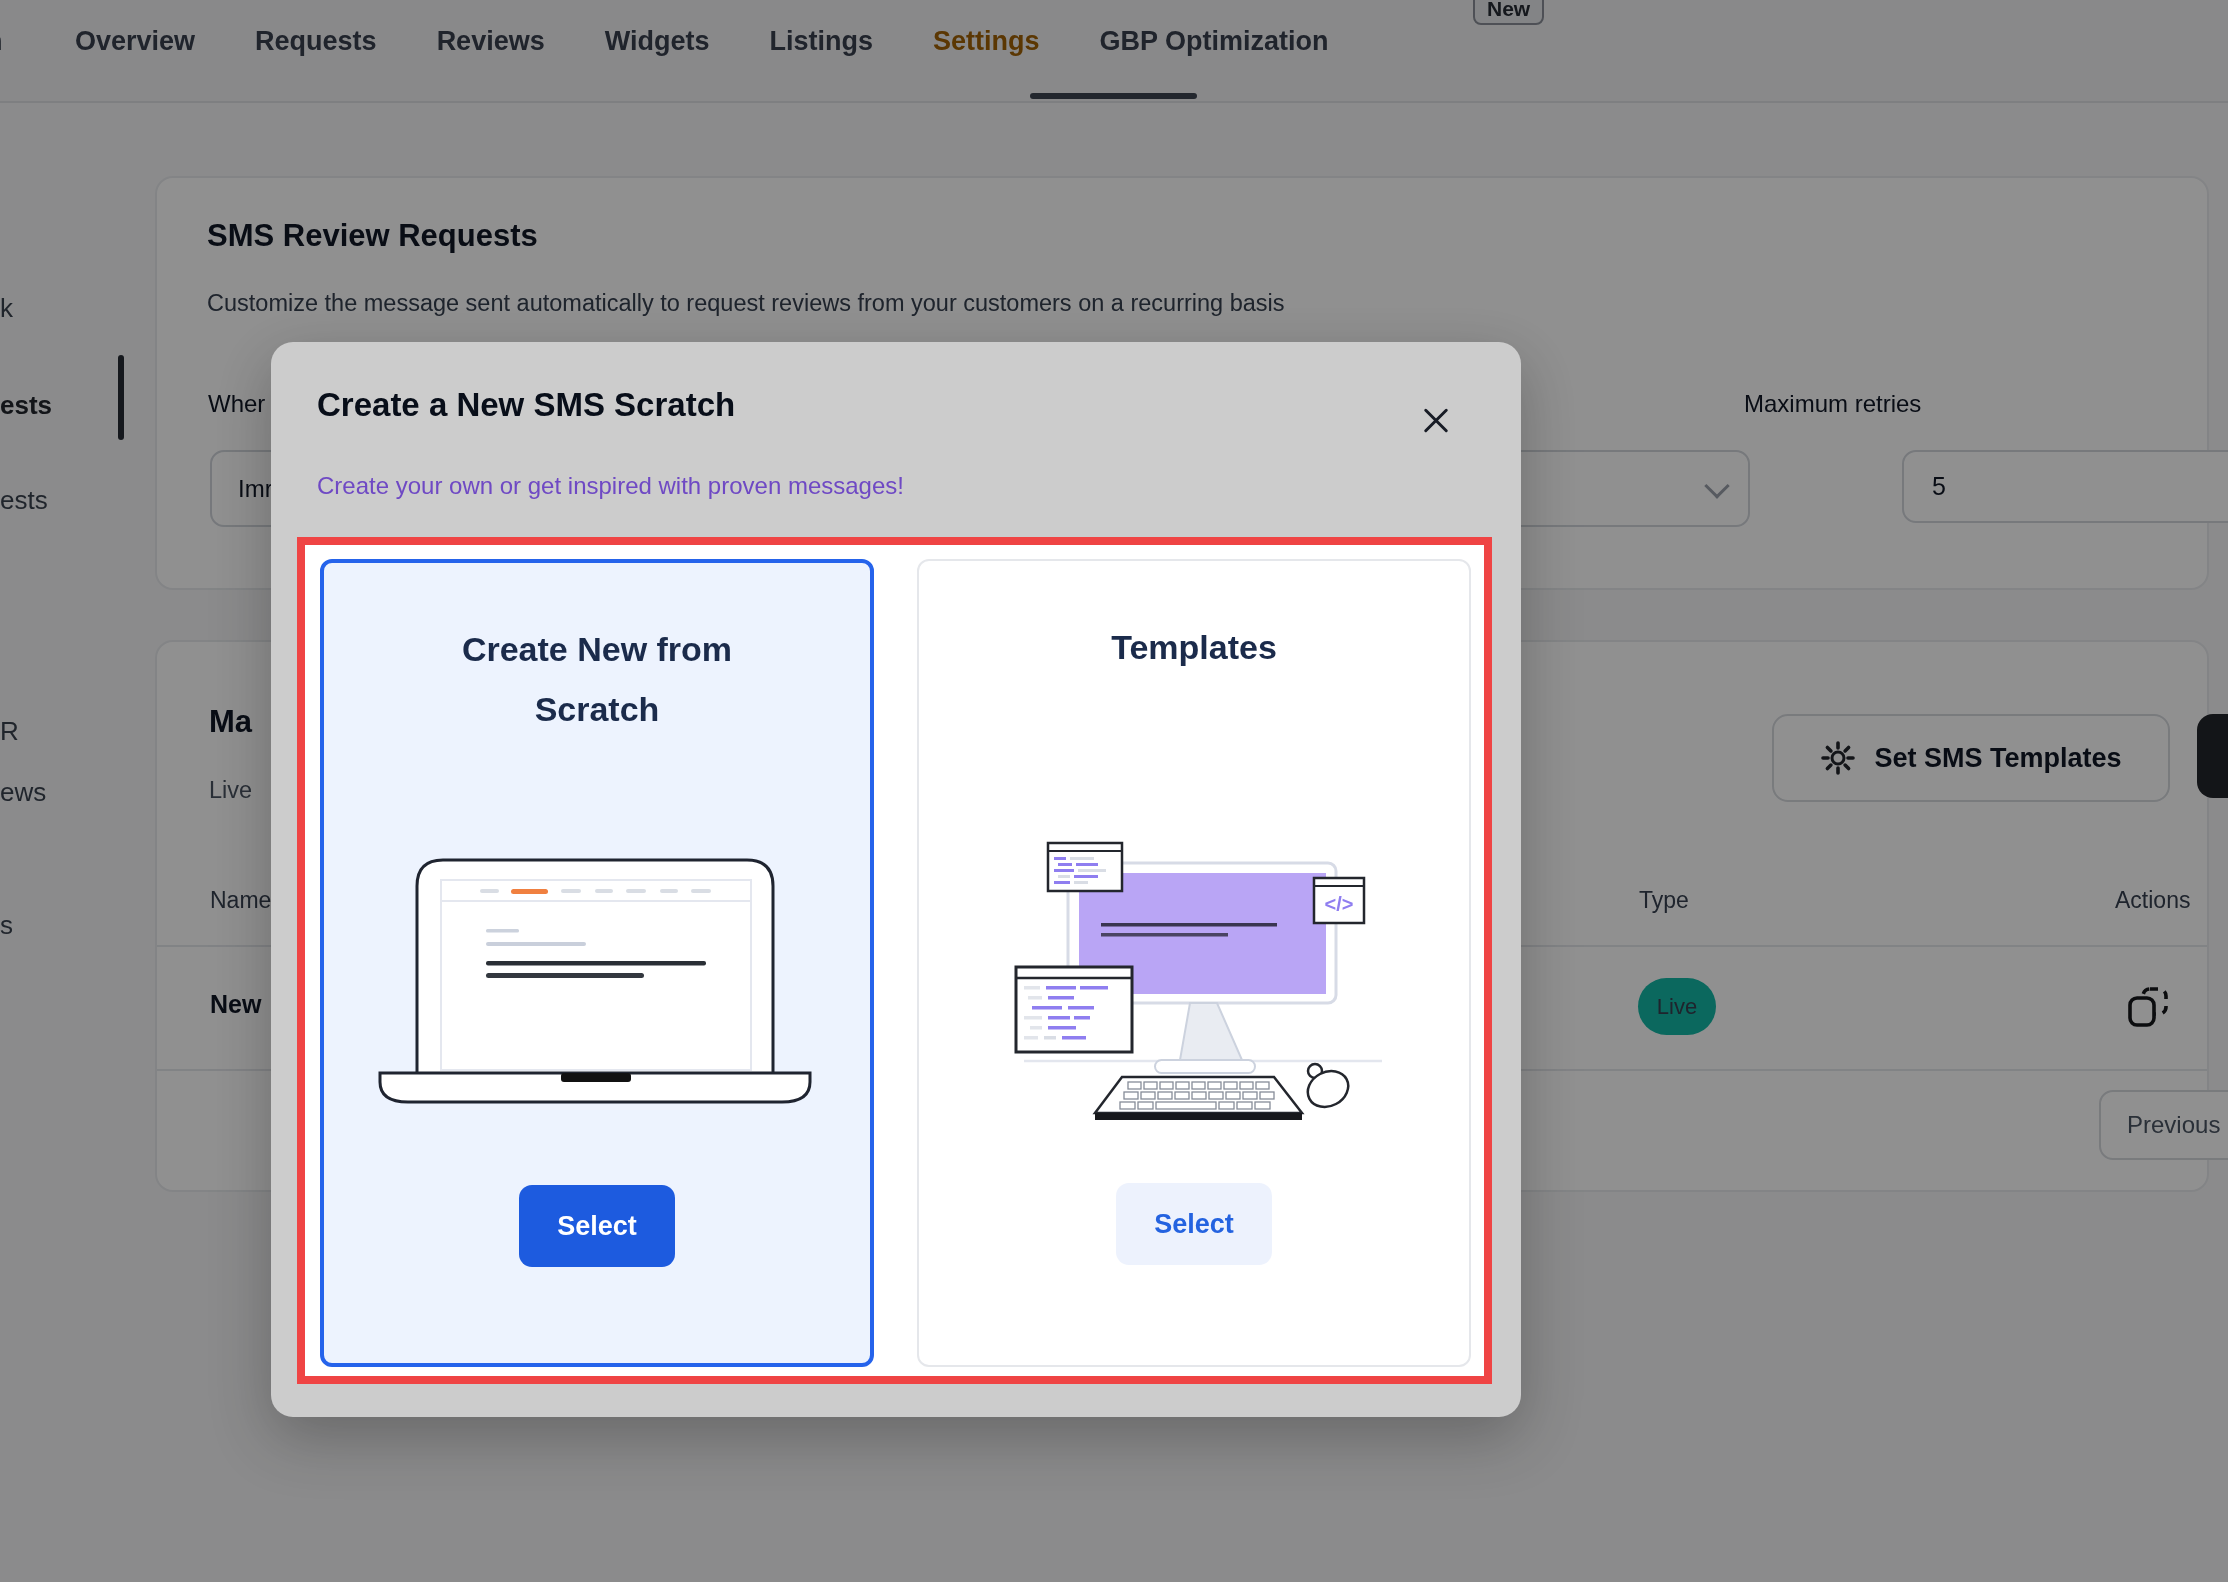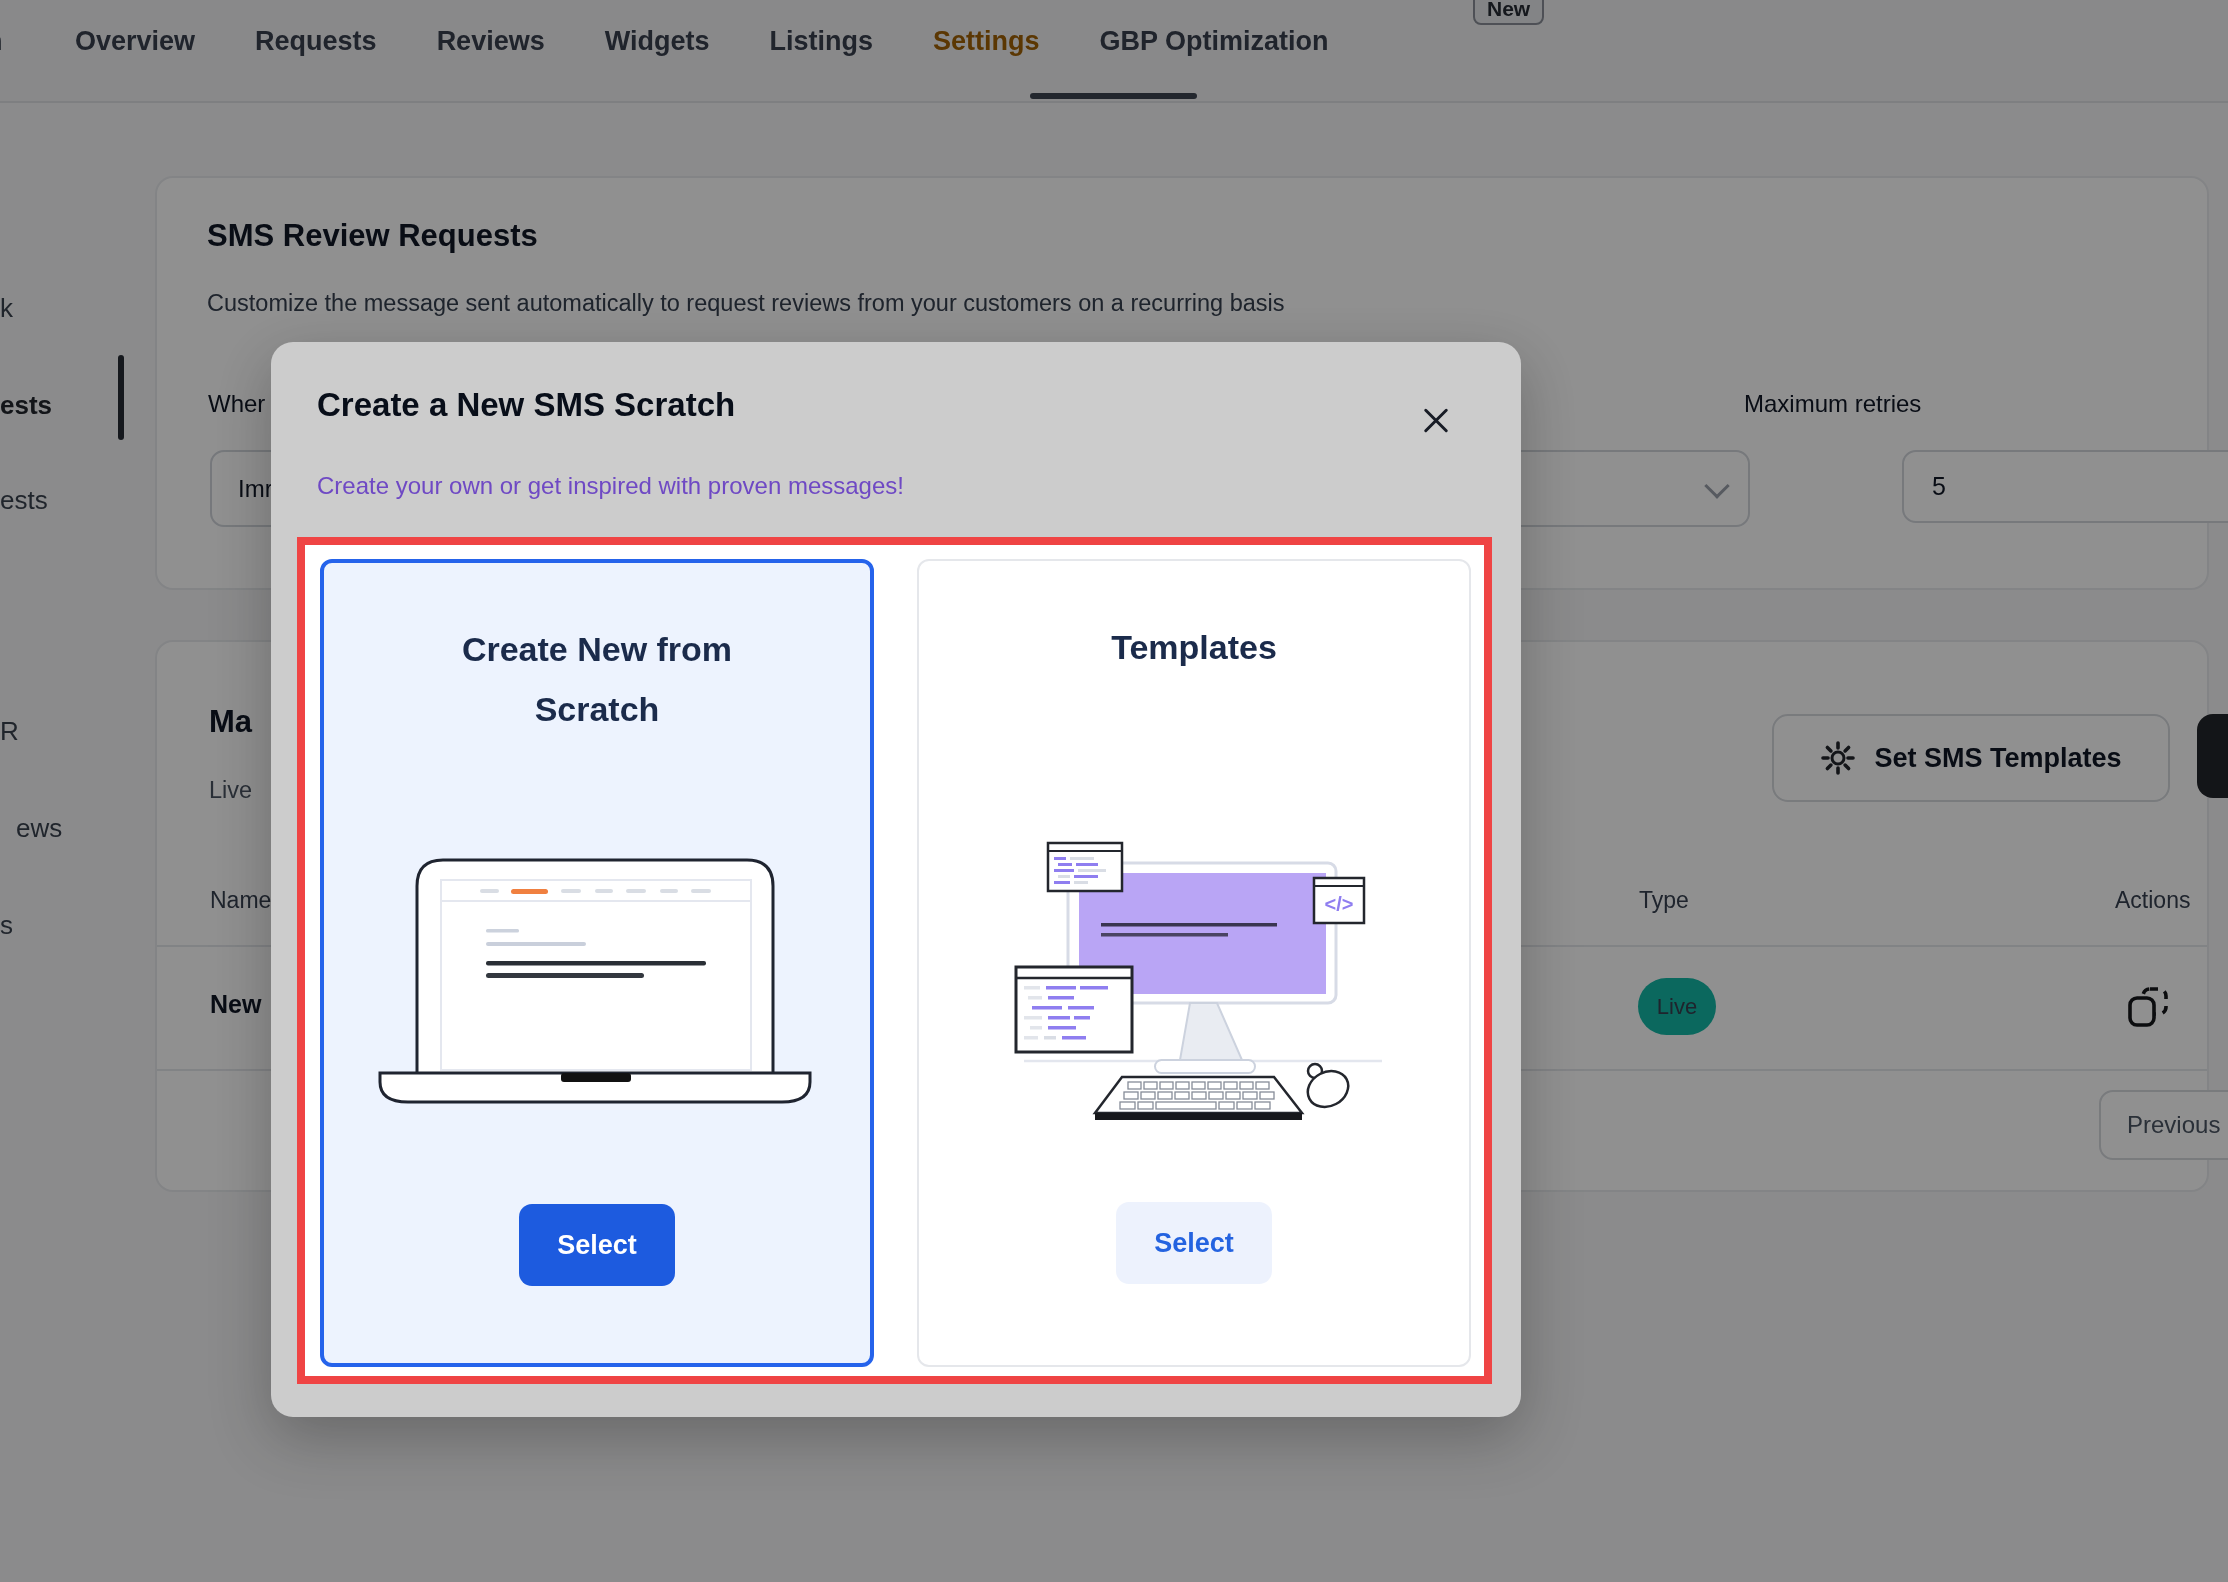--- a/index.html
+++ b/index.html
@@ -60,21 +60,21 @@
   .modal-close span:nth-child(1){transform:rotate(45deg);}
   .modal-close span:nth-child(2){transform:rotate(-45deg);}
 
   
   .highlight{position:absolute;left:297px;top:537px;width:1195px;height:847px;background:#fff;border:8px solid #ef4444;
              box-sizing:border-box;z-index:40;}
   .opt-card{position:absolute;top:14px;width:554px;height:808px;border-radius:12px;box-sizing:border-box;cursor:pointer;background:#fff;}
   .opt-card.primary{left:15px;border:4px solid #2563eb;background:#edf3fe;}
   .opt-card.secondary{left:612px;border:2px solid #e5e7eb;}
   .opt-title{margin-top:56px;text-align:center;font-size:34px;font-weight:700;line-height:60px;color:#1b2b4b;}
-  .opt-btn{position:absolute;left:50%;transform:translateX(-50%);top:641px;width:156px;height:82px;border:none;border-radius:13px;
+  .opt-btn{position:absolute;left:50%;transform:translateX(-50%);top:622px;width:156px;height:82px;border:none;border-radius:13px;
            font-family:"Liberation Sans",sans-serif;font-size:27px;font-weight:600;cursor:pointer;}
   .opt-btn.primary{background:#1d5bdf;color:#fff;}
   .opt-btn.secondary{background:#edf2fd;color:#2463e0;}
   .illu{position:absolute;}
 </style>
 </head>
 <body>
 
 <div id="stage">
 
@@ -90,21 +90,21 @@
       <span class="nav-tab">GBP Optimization</span>
     </div>
     <div class="nav-underline"></div>
     <div class="new-badge">New</div>
   </div>
 
   <span class="side-frag" style="top:293px;">k</span>
   <span class="side-frag" style="top:390px;font-weight:600;color:#22262e;">ests</span>
   <span class="side-frag" style="top:485px;">ests</span>
   <span class="side-frag" style="top:716px;">R</span>
-  <span class="side-frag" style="top:813px;padding-left:16px;">ews</span>
+  <span class="side-frag" style="top:777px;">ews</span>
   <span class="side-frag" style="top:910px;">s</span>
   <div class="side-bar-indicator"></div>
 
   <div class="page-card" id="card-sms">
     <div class="card-h1" style="top:40px;">SMS Review Requests</div>
     <div class="card-sub" style="top:112px;">Customize the message sent automatically to request reviews from your customers on a recurring basis</div>
     <div class="field-label" style="left:51px;top:212px;">Wher</div>
     <div class="field-box" style="left:53px;top:272px;width:560px;padding-left:26px;">
       <span>Imr</span>
     </div>

